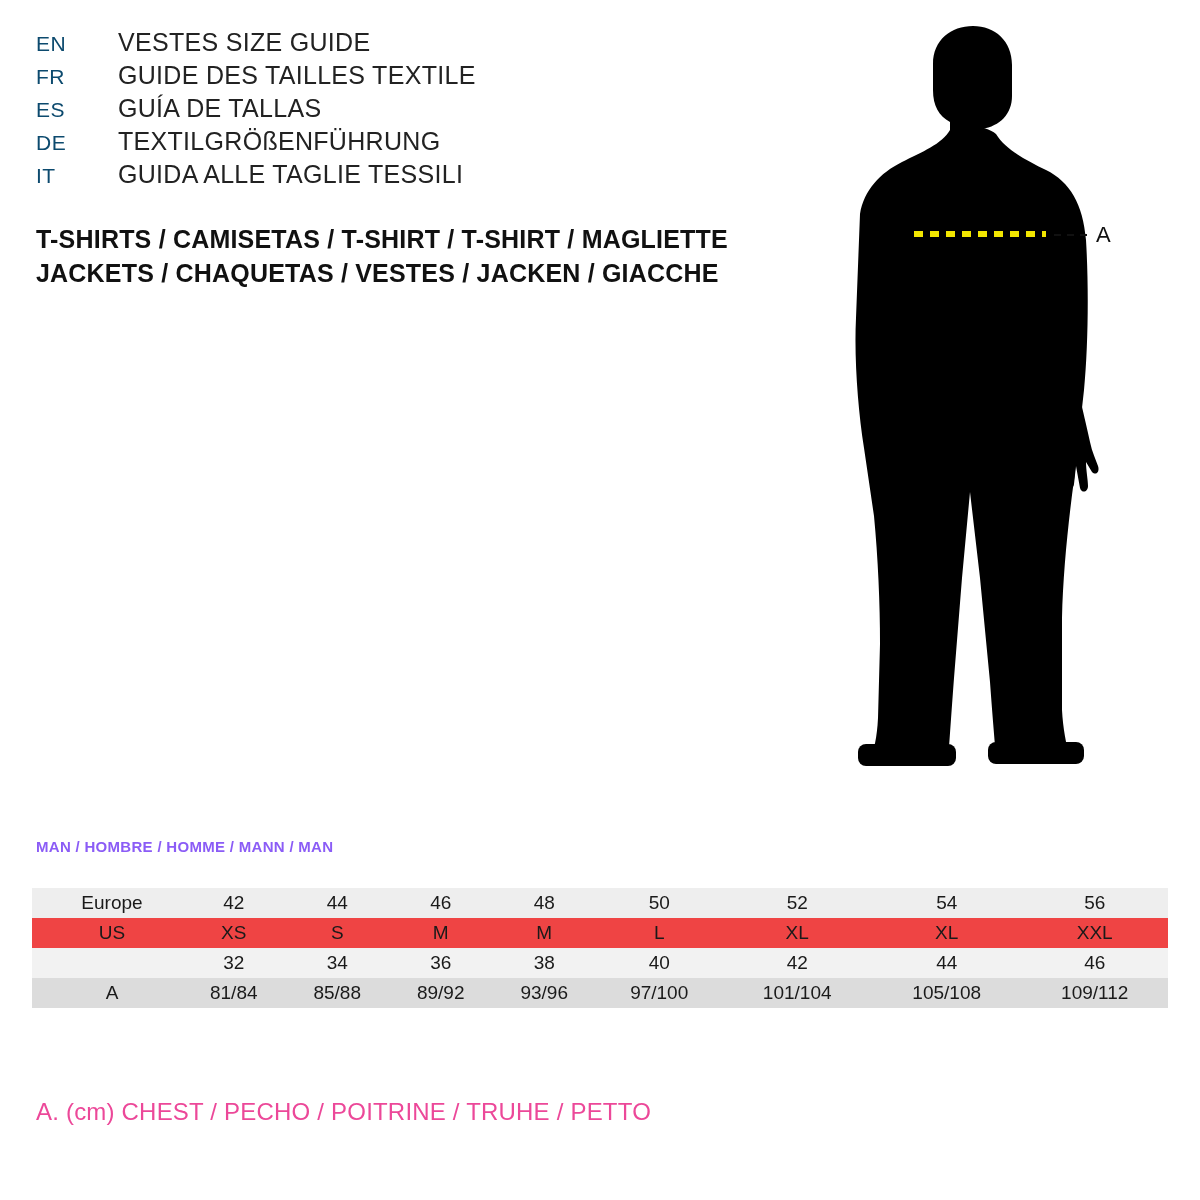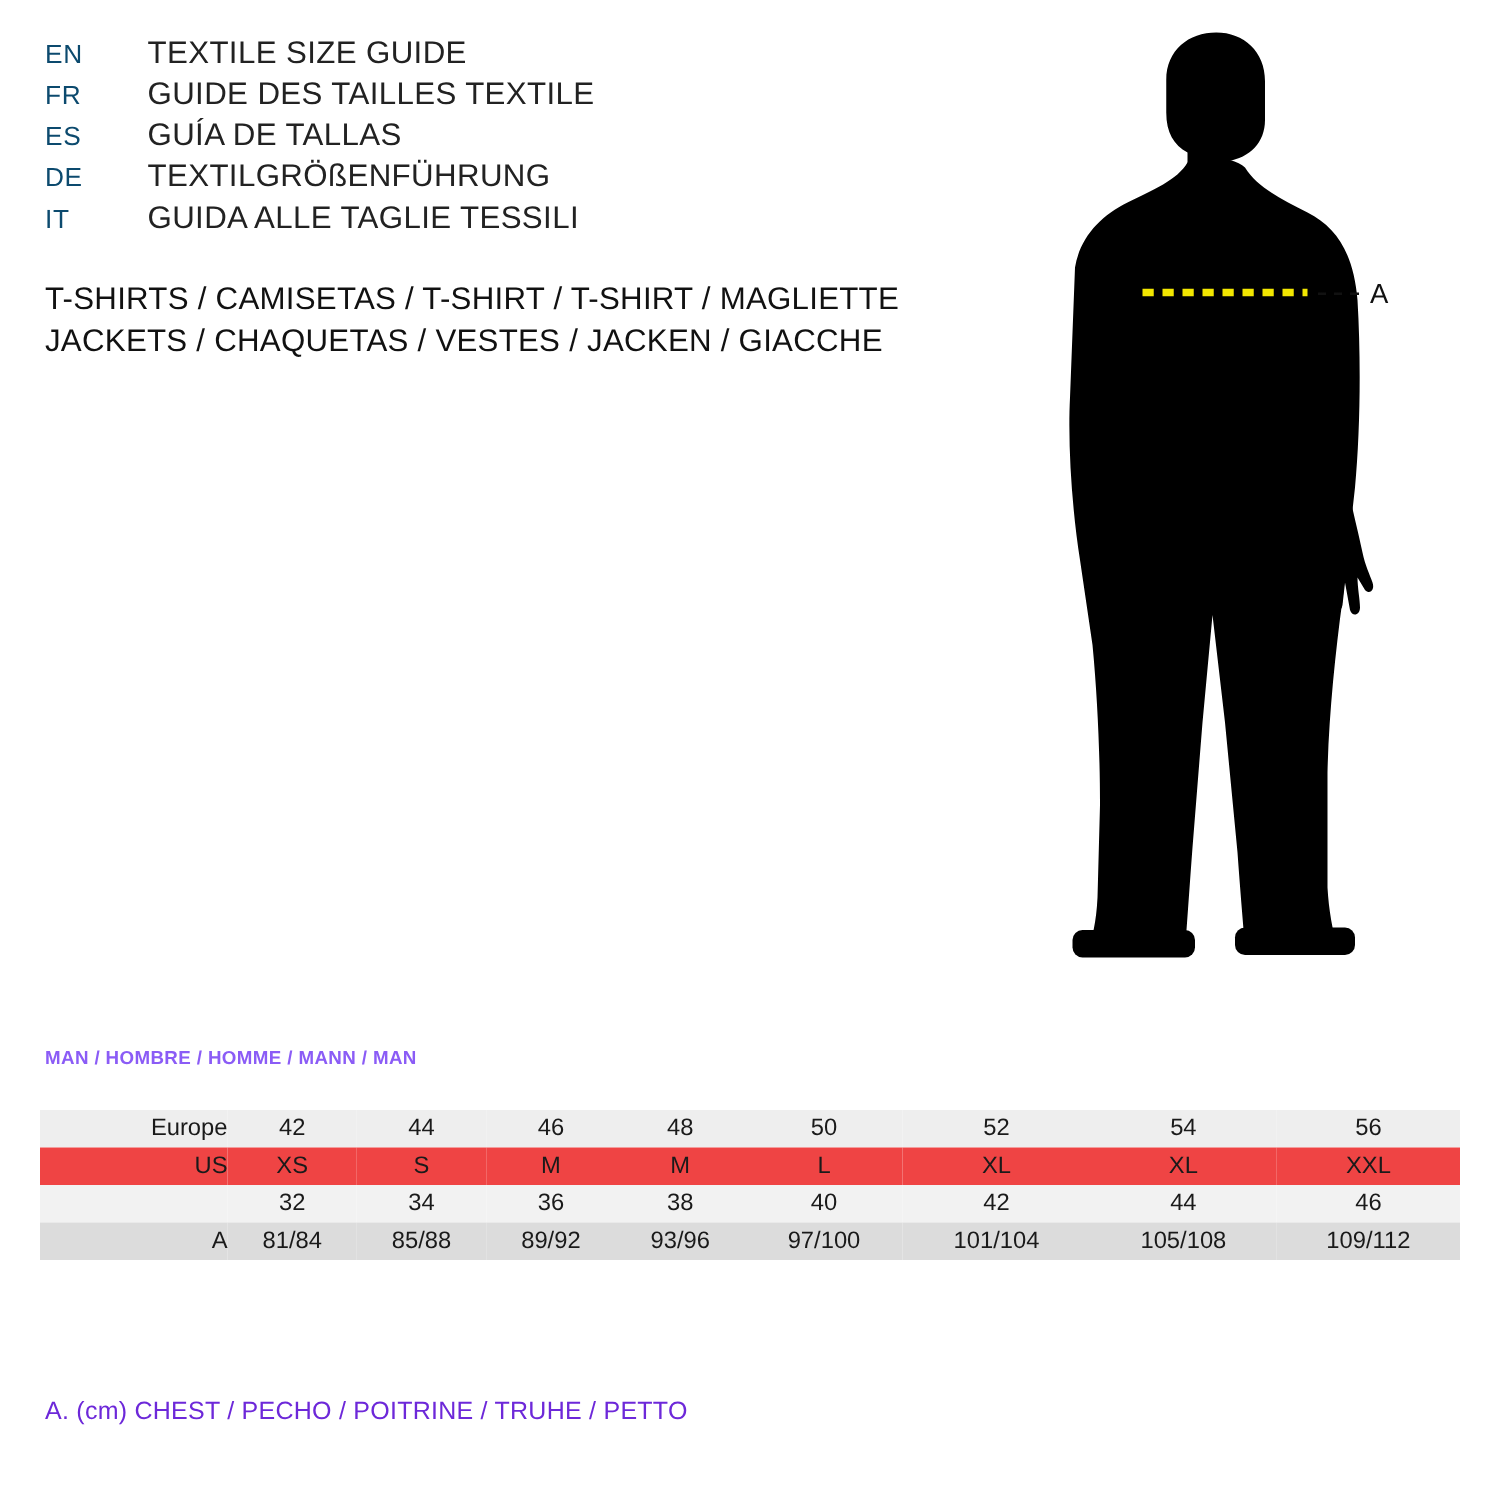--- a/index.html
+++ b/index.html
@@ -46,21 +46,21 @@
   }
 
   .garments {
     position: absolute;
     left: 36px;
     top: 222px;
     width: 760px;
   }
   .garment-line {
     font-size: 25px;
-    font-weight: normal;
+    font-weight: bold;
     letter-spacing: 0.2px;
     color: #111;
     line-height: 34px;
     white-space: nowrap;
   }
 
   
   .figure-wrap {
     position: absolute;
     left: 830px;
@@ -119,43 +119,42 @@
     height: 32px;
     letter-spacing: 0.2px;
   }
   .row-light td { background: #eeeeee; }
   .row-mid td { background: #ef4444; }
   .row-lighter td { background: #f2f2f2; }
   .row-mid2 td { background: #dcdcdc; }
   .lbl {
     width: 140px;
     padding-left: 10px !important;
-    text-align: right;
+    text-align: center;
   }
   .val { text-align: center; }
 
   .footnote {
     position: absolute;
     left: 36px;
     top: 1098px;
-    font-size: 20px;
+    font-size: 24px;
     letter-spacing: 0.2px;
-    color: #6d28d9;
-    margin-top: 20px;
+    color: #ec4899;
   }
 </style>
 </head>
 <body>
 
 <div class="page">
 
   <div class="lang-block">
     <div class="lang-row">
       <span class="lang-code">EN</span>
-      <span class="lang-text">TEXTILE SIZE GUIDE</span>
+      <span class="lang-text">VESTES SIZE GUIDE</span>
     </div>
     <div class="lang-row">
       <span class="lang-code">FR</span>
       <span class="lang-text">GUIDE DES TAILLES TEXTILE</span>
     </div>
     <div class="lang-row">
       <span class="lang-code">ES</span>
       <span class="lang-text">GUÍA DE TALLAS</span>
     </div>
     <div class="lang-row">

